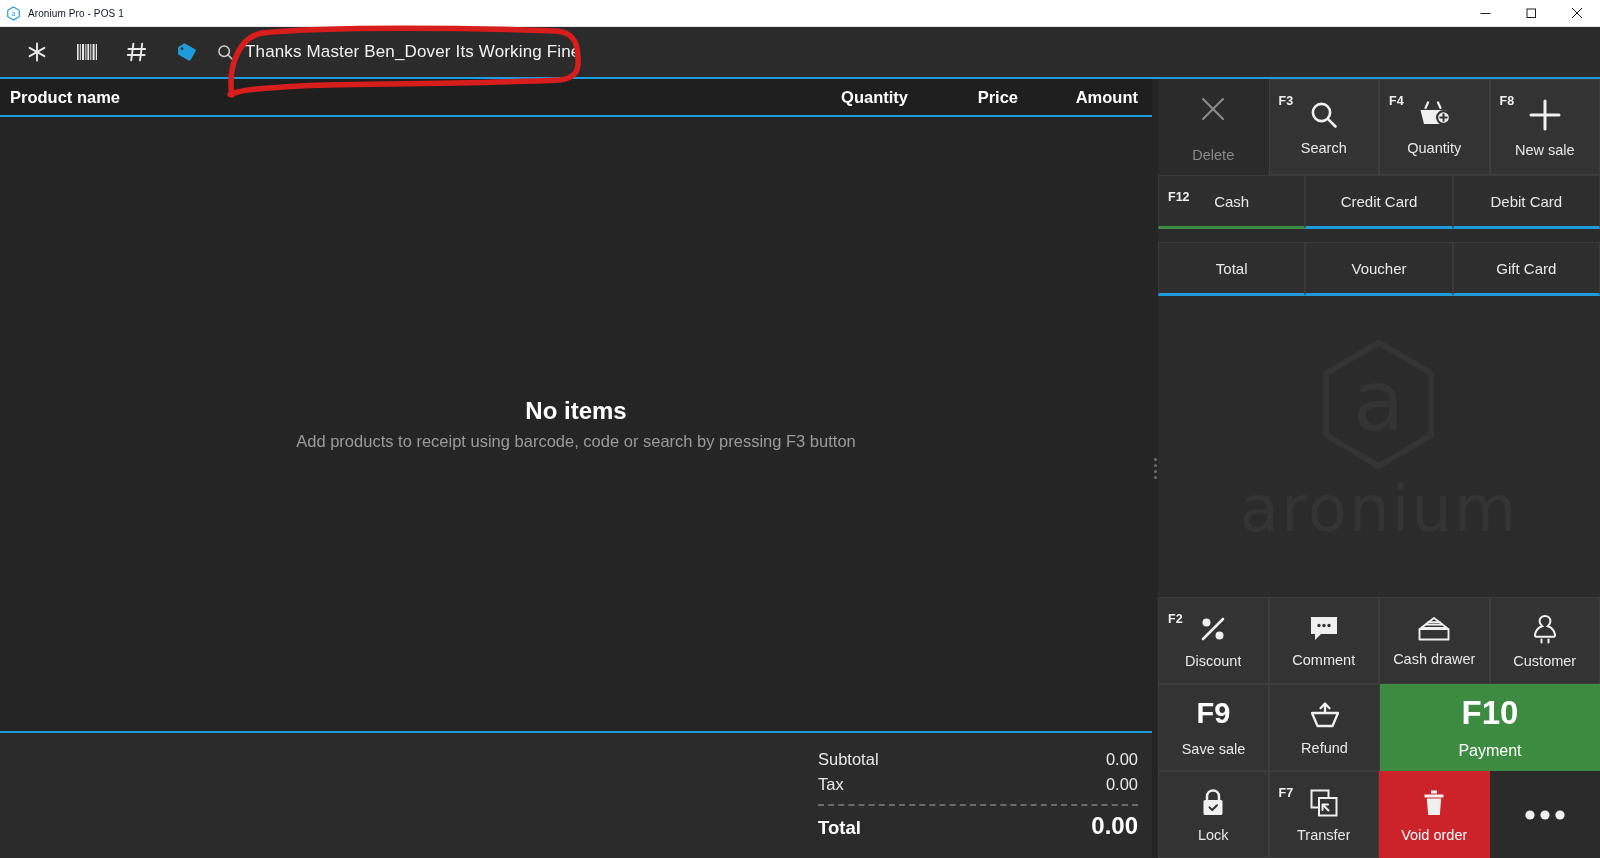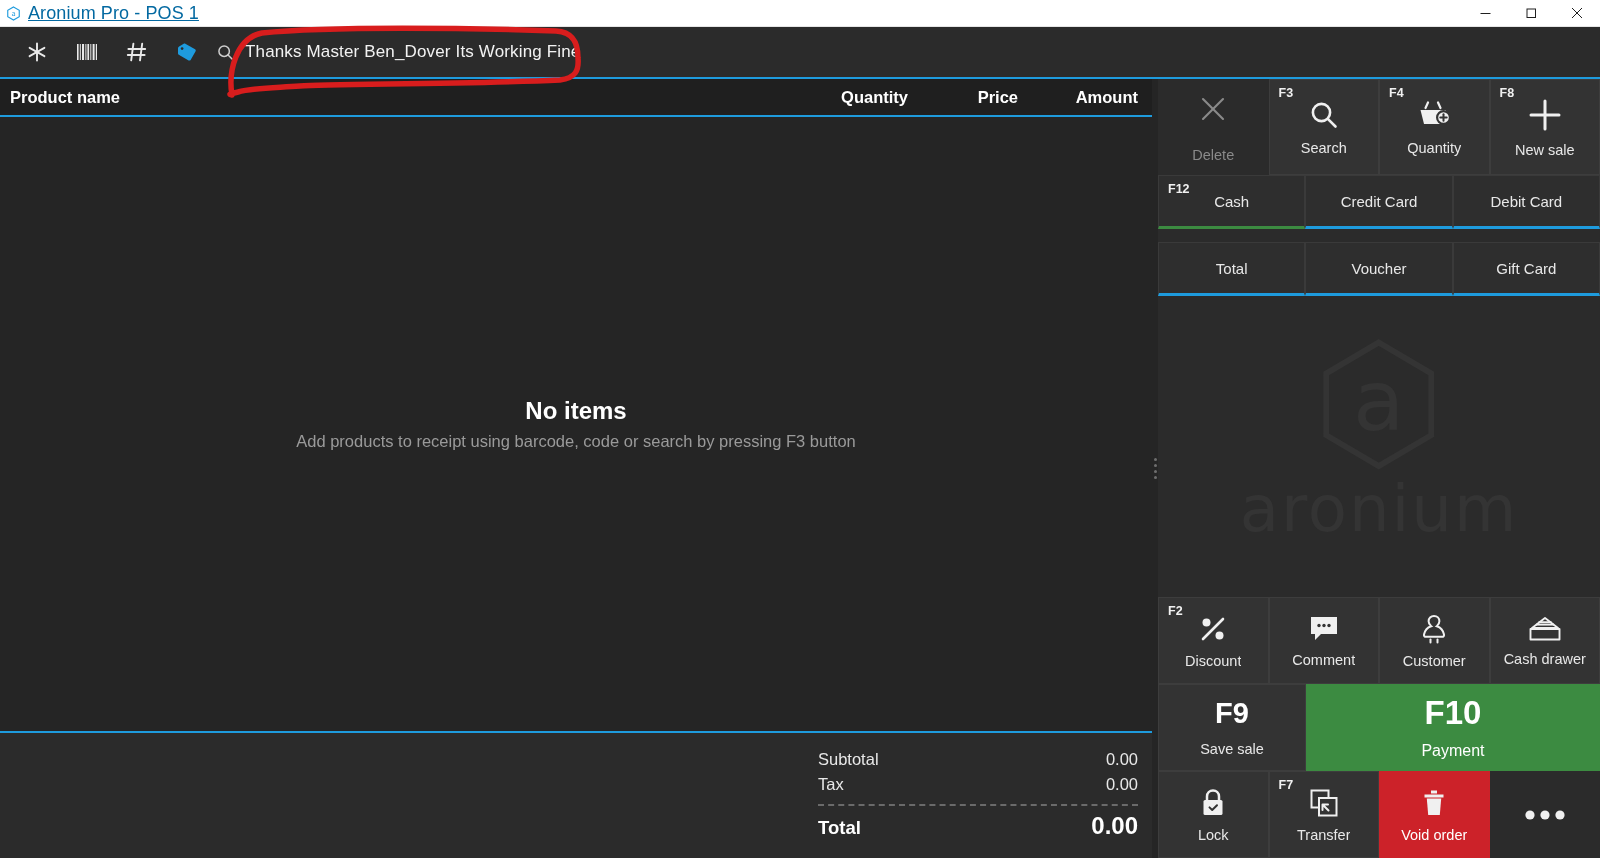--- a/index.html
+++ b/index.html
@@ -34,25 +34,24 @@
     display: flex;
     align-items: center;
     padding-left: 6px;
     gap: 7px;
   }
   .app-logo {
     width: 15px; height: 15px;
     display: flex; align-items: center; justify-content: center;
   }
   .title-text {
-    font-size: 18px;
-    color: #0369a1;
+    font-size: 10px;
+    color: #0f172a;
     letter-spacing: .1px;
     white-space: nowrap;
-    text-decoration: underline;
   }
   .titlebar-spacer { flex: 1 1 auto; }
   .win-controls { display: flex; height: 27px; }
   .win-btn {
     width: 46px; height: 27px;
     display: flex; align-items: center; justify-content: center;
     color: #202020;
   }
 
   
@@ -223,21 +222,21 @@
     border: 1px solid #3d3d3d;
     color: #f0f0f0;
     display: flex;
     flex-direction: column;
     align-items: center;
     justify-content: center;
     cursor: default;
   }
   .pbtn .fkey {
     position: absolute;
-    top: 6px; left: 9px;
+    top: 14px; left: 9px;
     font-size: 12.5px;
     font-weight: bold;
     color: #f0f0f0;
   }
   .pbtn .ico {
     display: flex; align-items: center; justify-content: center;
     margin-bottom: 8px;
   }
   .pbtn .lbl {
     font-size: 14.5px;
@@ -576,50 +575,60 @@
               <circle cx="11" cy="11.5" r="1.7" fill="#333"></circle>
               <circle cx="16" cy="11.5" r="1.7" fill="#333"></circle>
               <circle cx="21" cy="11.5" r="1.7" fill="#333"></circle>
             </svg>
           </span>
           <span class="lbl">Comment</span>
         </div>
 
         <div class="pbtn">
           <span class="ico">
+            <svg width="36" height="28" viewBox="0 0 36 28" fill="none" stroke="currentColor" stroke-width="1.9" stroke-linejoin="round">
+              <path d="M5 13 L18 3 L31 13 Z"></path>
+              <path d="M3.5 14 L32.5 14 L32.5 24.5 L3.5 24.5 Z"></path>
+              <line x1="9" y1="9.6" x2="27" y2="9.6"></line>
+              <line x1="11.5" y1="7.2" x2="24.5" y2="7.2"></line>
+            </svg>
+          </span>
+          <span class="lbl">Cash drawer</span>
+        </div>
+
+        <div class="pbtn">
+          <span class="ico">
             <svg width="30" height="32" viewBox="0 0 30 32" fill="none" stroke="currentColor" stroke-width="2" stroke-linecap="round">
               <path d="M15 3 C11.8 3 9.6 5.3 9.6 8.3 C9.6 10.6 10.9 12.2 12.2 13.2 C9 14.2 6 16.6 5 21.5
                        C4.7 23 5.6 23.8 7 23.8 L23 23.8 C24.4 23.8 25.3 23 25 21.5 C24 16.6 21 14.2 17.8 13.2
                        C19.1 12.2 20.4 10.6 20.4 8.3 C20.4 5.3 18.2 3 15 3 Z"></path>
               <line x1="11.5" y1="26.5" x2="11.5" y2="29.5"></line>
               <line x1="18.5" y1="26.5" x2="18.5" y2="29.5"></line>
             </svg>
           </span>
           <span class="lbl">Customer</span>
         </div>
-
-        <div class="pbtn">
-          <span class="ico">
-            <svg width="36" height="28" viewBox="0 0 36 28" fill="none" stroke="currentColor" stroke-width="1.9" stroke-linejoin="round">
-              <path d="M5 13 L18 3 L31 13 Z"></path>
-              <path d="M3.5 14 L32.5 14 L32.5 24.5 L3.5 24.5 Z"></path>
-              <line x1="9" y1="9.6" x2="27" y2="9.6"></line>
-              <line x1="11.5" y1="7.2" x2="24.5" y2="7.2"></line>
-            </svg>
-          </span>
-          <span class="lbl">Cash drawer</span>
-        </div>
       </div>
 
       <div class="btn-row row-big">
         <div class="pbtn">
           <span class="bigkey">F9</span>
           <span class="lbl">Save sale</span>
         </div>
 
+        <div class="pbtn">
+          <span class="ico">
+            <svg width="36" height="32" viewBox="0 0 36 32" fill="none" stroke="currentColor" stroke-width="2.3" stroke-linecap="round" stroke-linejoin="round">
+              <path d="M5 13 L31 13 L25.5 26 L10.5 26 Z"></path>
+              <path d="M18 12.5 L18 4"></path>
+              <path d="M13.5 8.2 L18 3.6 L22.5 8.2"></path>
+            </svg>
+          </span>
+          <span class="lbl">Refund</span>
+        </div>
 
         <div class="pbtn green">
           <span class="bigkey">F10</span>
           <span class="lbl">Payment</span>
         </div>
       </div>
 
       <div class="btn-row row-last">
         <div class="pbtn">
           <span class="ico">

